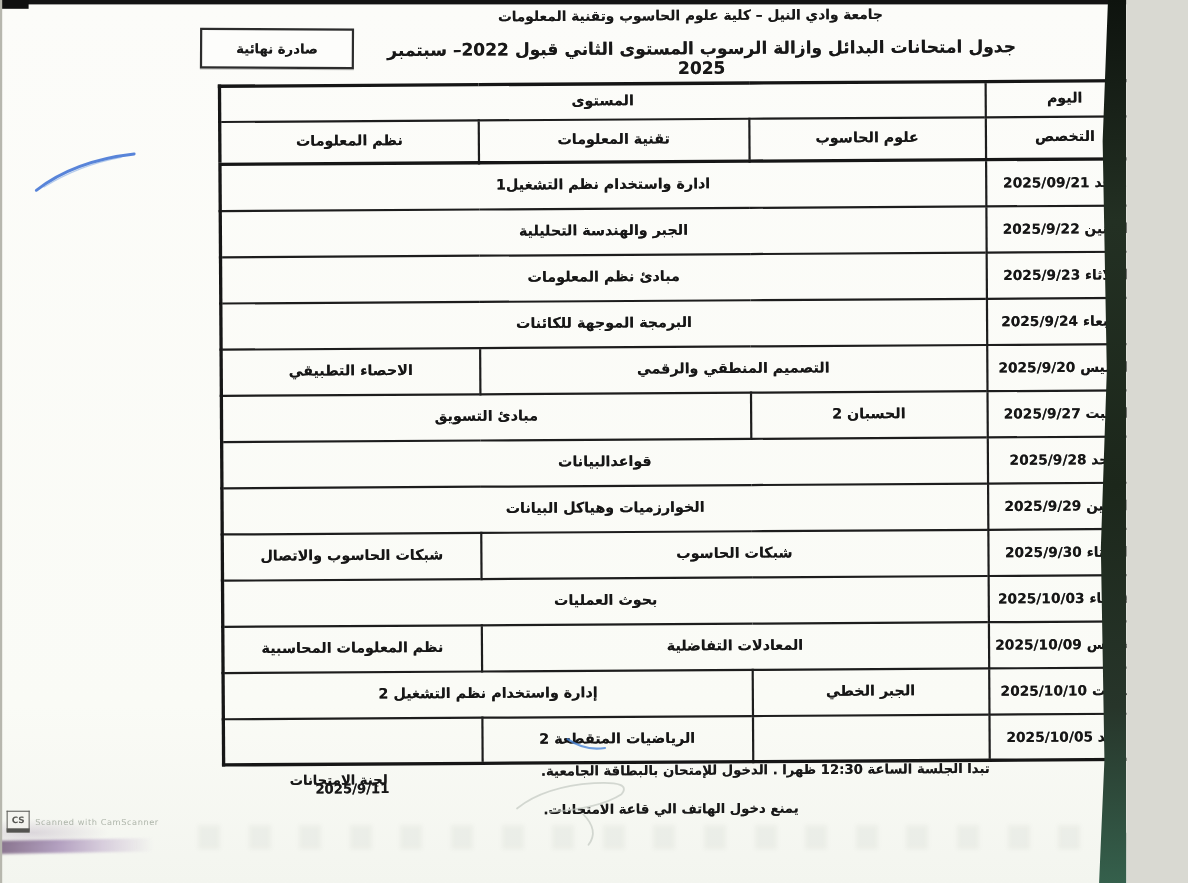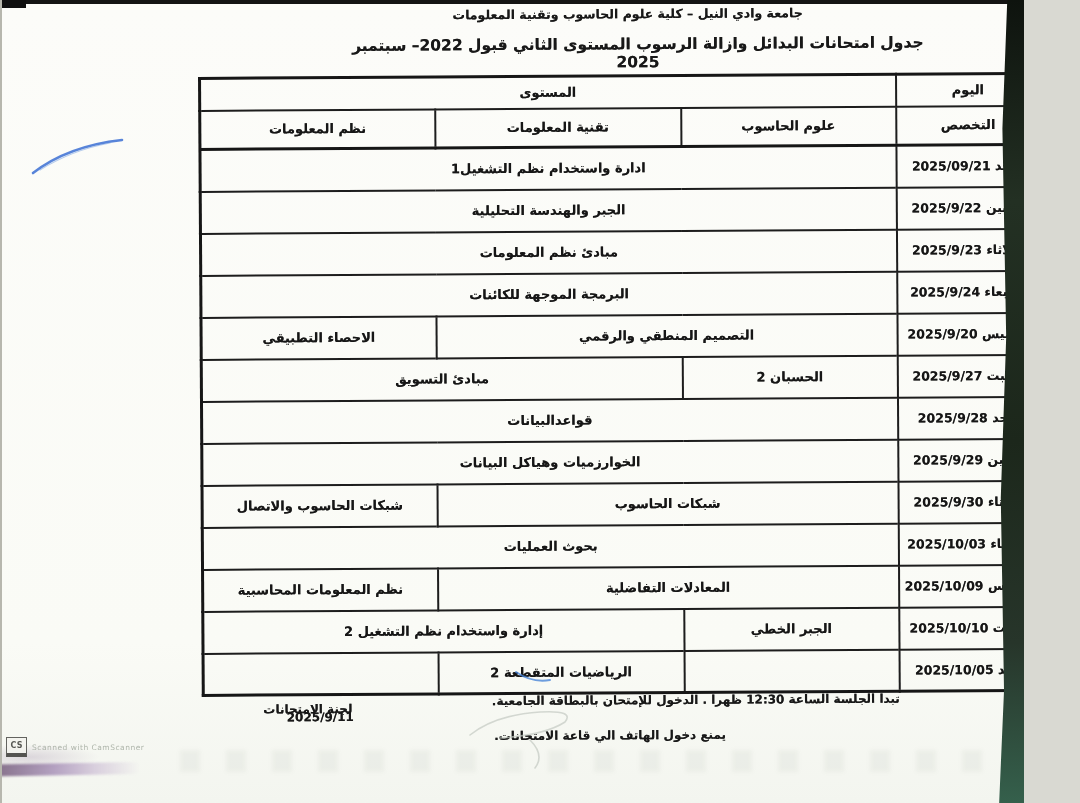--- a/index.html
+++ b/index.html
@@ -78,20 +78,21 @@
 <div class="page">
 
   <div class="mottle"></div>
   <div class="haze"></div>
   <div class="streak"></div>
 
   <div class="doc">
 
     <div class="uni-line txt-blur">جامعة وادي النيل – كلية علوم الحاسوب وتقنية المعلومات</div>
     <div class="title txt-blur">جدول امتحانات البدائل وازالة الرسوب  المستوى الثاني قبول 2022– سبتمبر 2025</div>
+    <div class="stamp txt-blur">صادرة نهائية</div>
 
     <div class="tbl-wrap">
       <table class="sched txt-blur">
         <colgroup>
           <col style="width:145px">
             <col style="width:215px">
             <col style="width:246px">
             <col style="width:235px">
         </colgroup>
         <thead>

